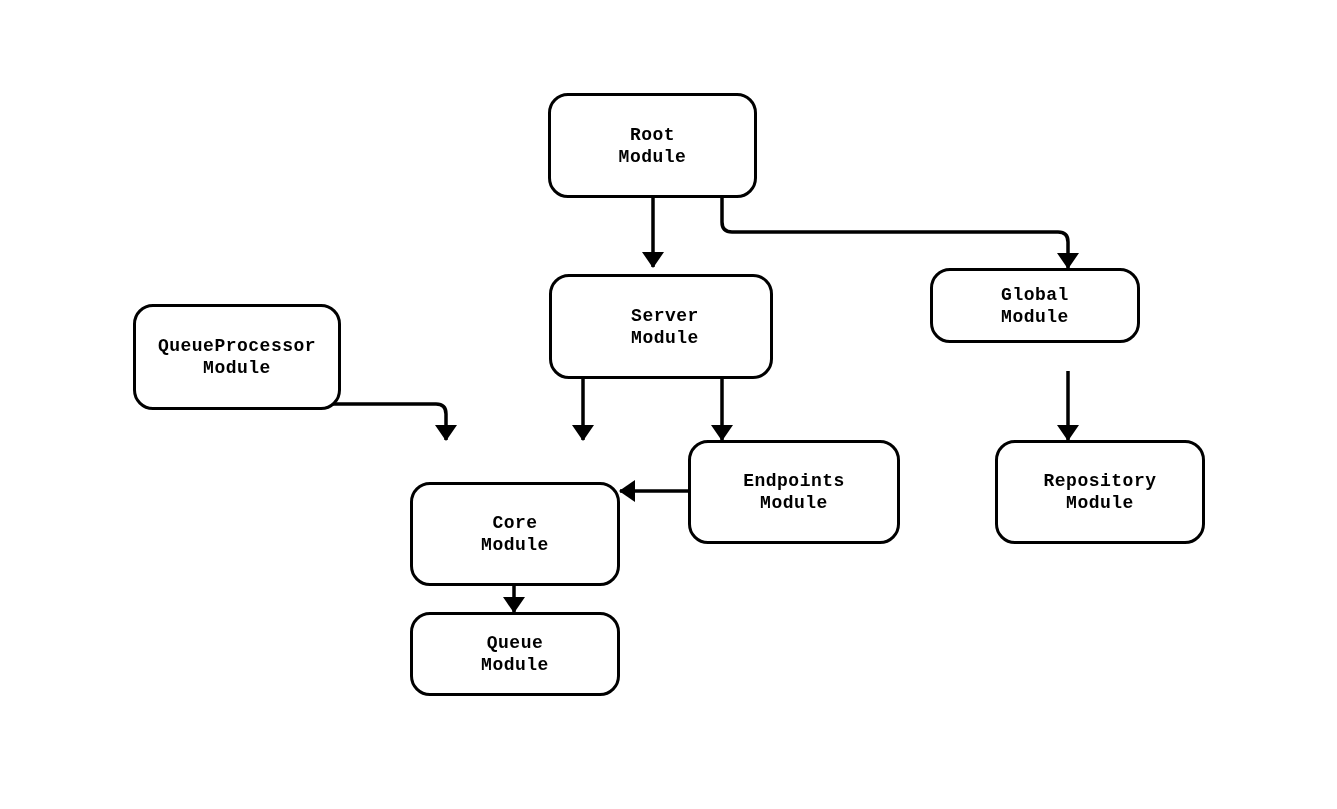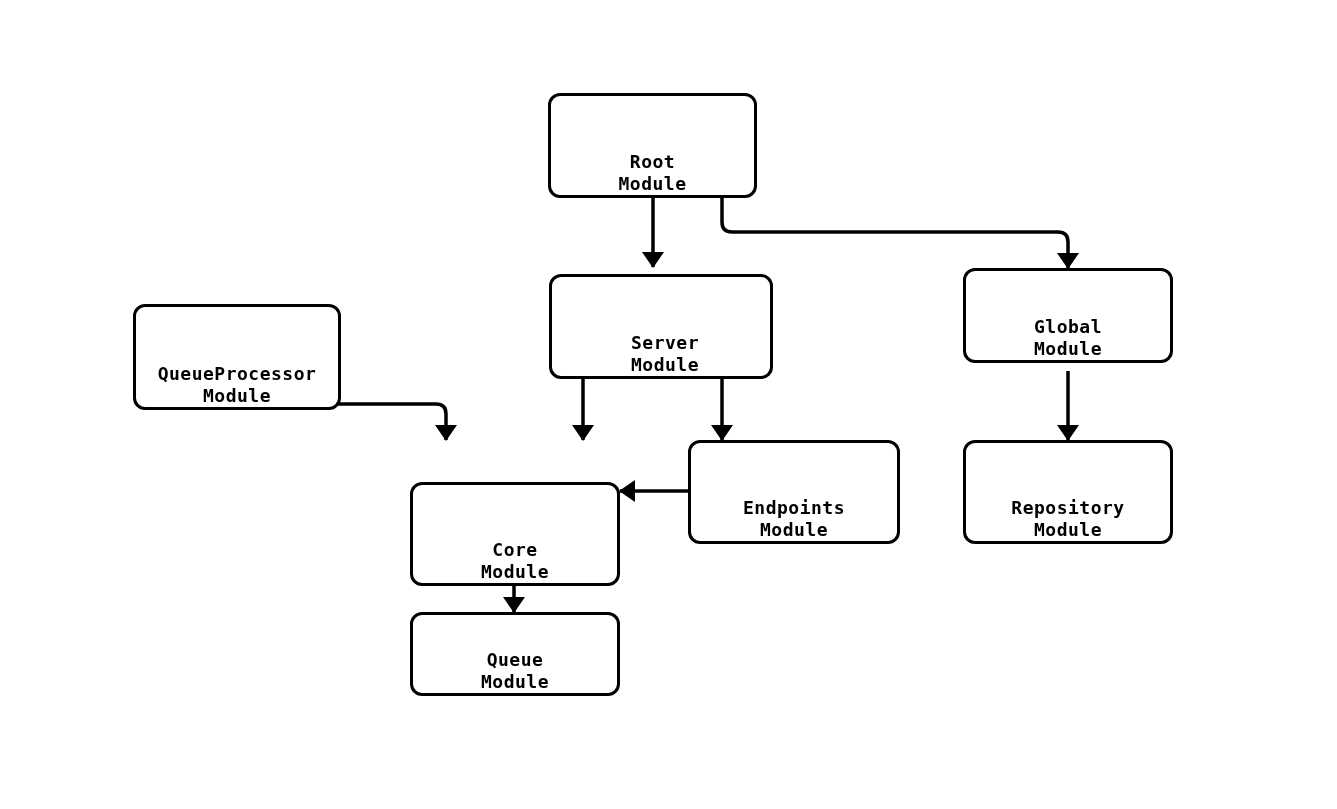--- a/index.html
+++ b/index.html
@@ -33,25 +33,26 @@
     stroke-width: 3.5;
     stroke-linecap: butt;
   }
   #arrowhead-shape {
     fill: var(--stroke, #000000);
   }
   .node {
     position: absolute;
     box-sizing: border-box;
     border: 3.5px solid var(--stroke, #000000);
-    border-radius: 12px;
+    border-radius: 20px;
     background: var(--node-fill, #ffffff);
     display: flex;
-    align-items: flex-end;
+    align-items: center;
     justify-content: center;
+    font-family: Liberation Mono, monospace;
   }
   .node .label {
     font-weight: bold;
     font-size: 18px;
     line-height: 22px;
     text-align: center;
     color: var(--text, #000000);
     letter-spacing: 0.5px;
   }
   .node .label span {
@@ -89,39 +90,39 @@
       <span class="l1">QueueProcessor</span>
       <span class="l2">Module</span>
     </div>
   </div>
       <div class="node" style="left: 549px; top: 274px; width: 224px; height: 105px; padding-left: 8px;">
     <div class="label">
       <span class="l1">Server</span>
       <span class="l2">Module</span>
     </div>
   </div>
-      <div class="node" style="left: 963px; top: 268px; width: 210px; height: 95px;">
+      <div class="node" style="left: 930px; top: 268px; width: 210px; height: 75px;">
     <div class="label">
       <span class="l1">Global</span>
       <span class="l2">Module</span>
     </div>
   </div>
       <div class="node" style="left: 410px; top: 440px; width: 210px; height: 104px; margin-top: 42px;">
     <div class="label">
       <span class="l1">Core</span>
       <span class="l2">Module</span>
     </div>
   </div>
       <div class="node" style="left: 688px; top: 440px; width: 212px; height: 104px;">
     <div class="label">
       <span class="l1">Endpoints</span>
       <span class="l2">Module</span>
     </div>
   </div>
-      <div class="node" style="left: 963px; top: 440px; width: 210px; height: 104px;">
+      <div class="node" style="left: 995px; top: 440px; width: 210px; height: 104px;">
     <div class="label">
       <span class="l1">Repository</span>
       <span class="l2">Module</span>
     </div>
   </div>
       <div class="node" style="left: 410px; top: 612px; width: 210px; height: 84px;">
     <div class="label">
       <span class="l1">Queue</span>
       <span class="l2">Module</span>
     </div>

